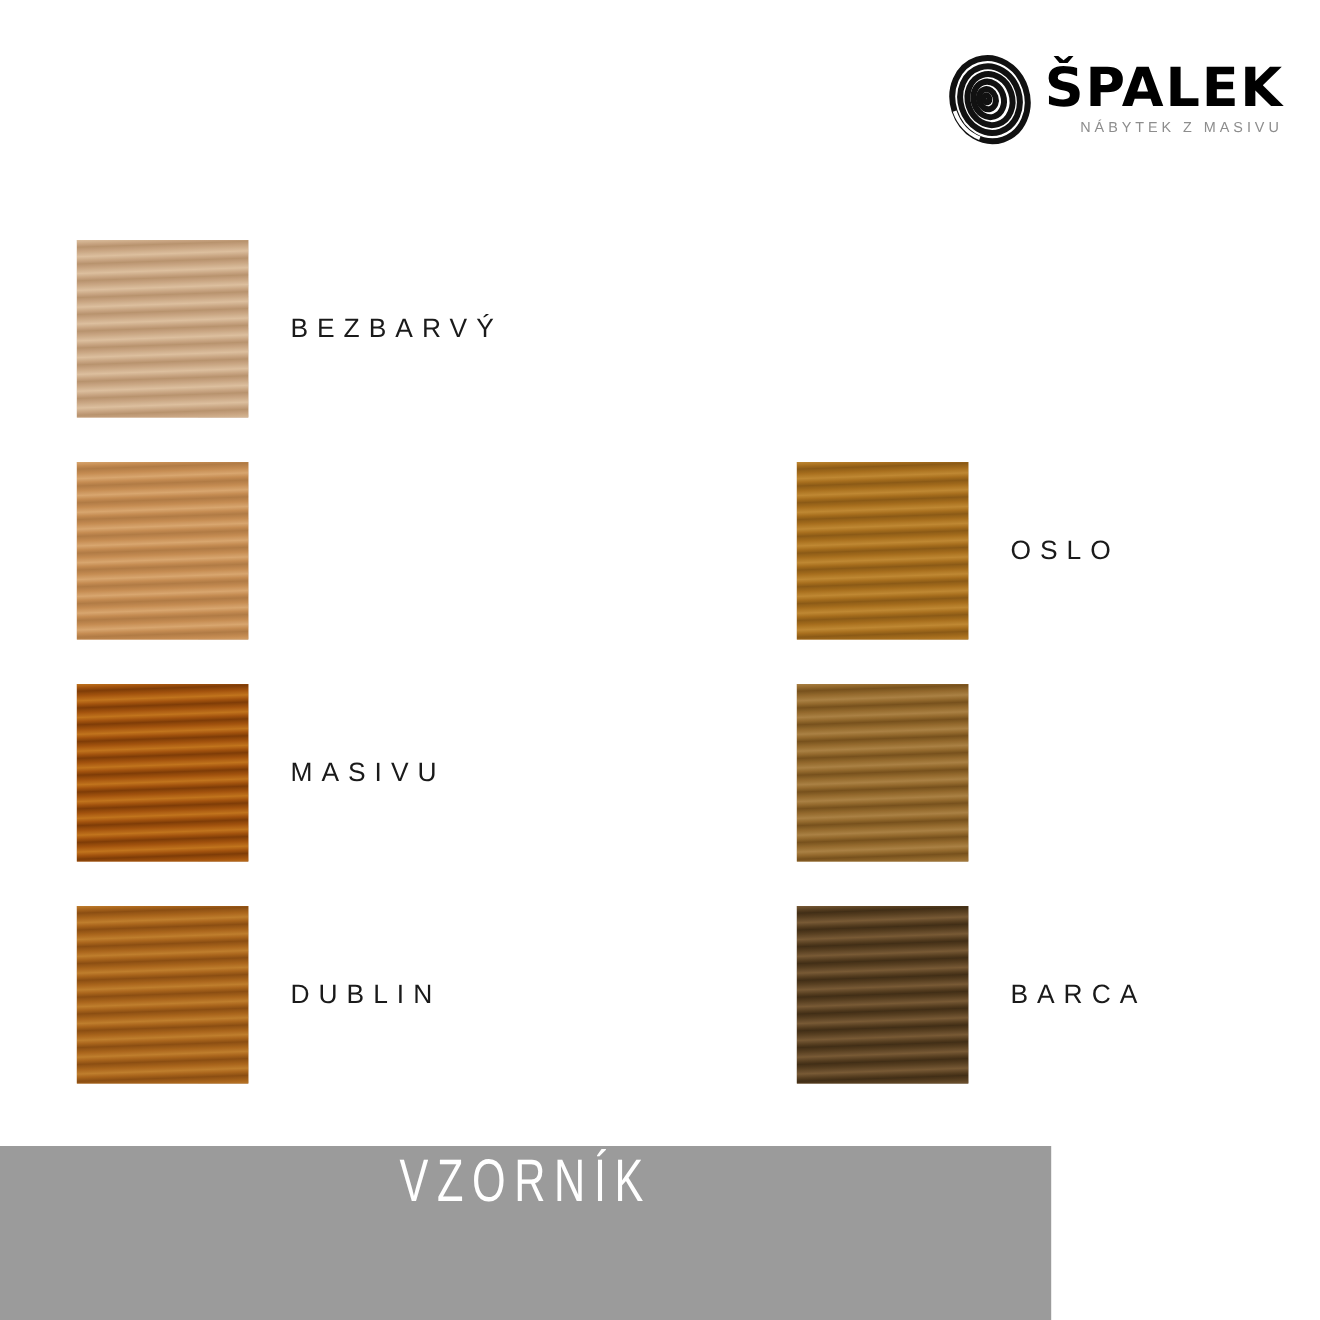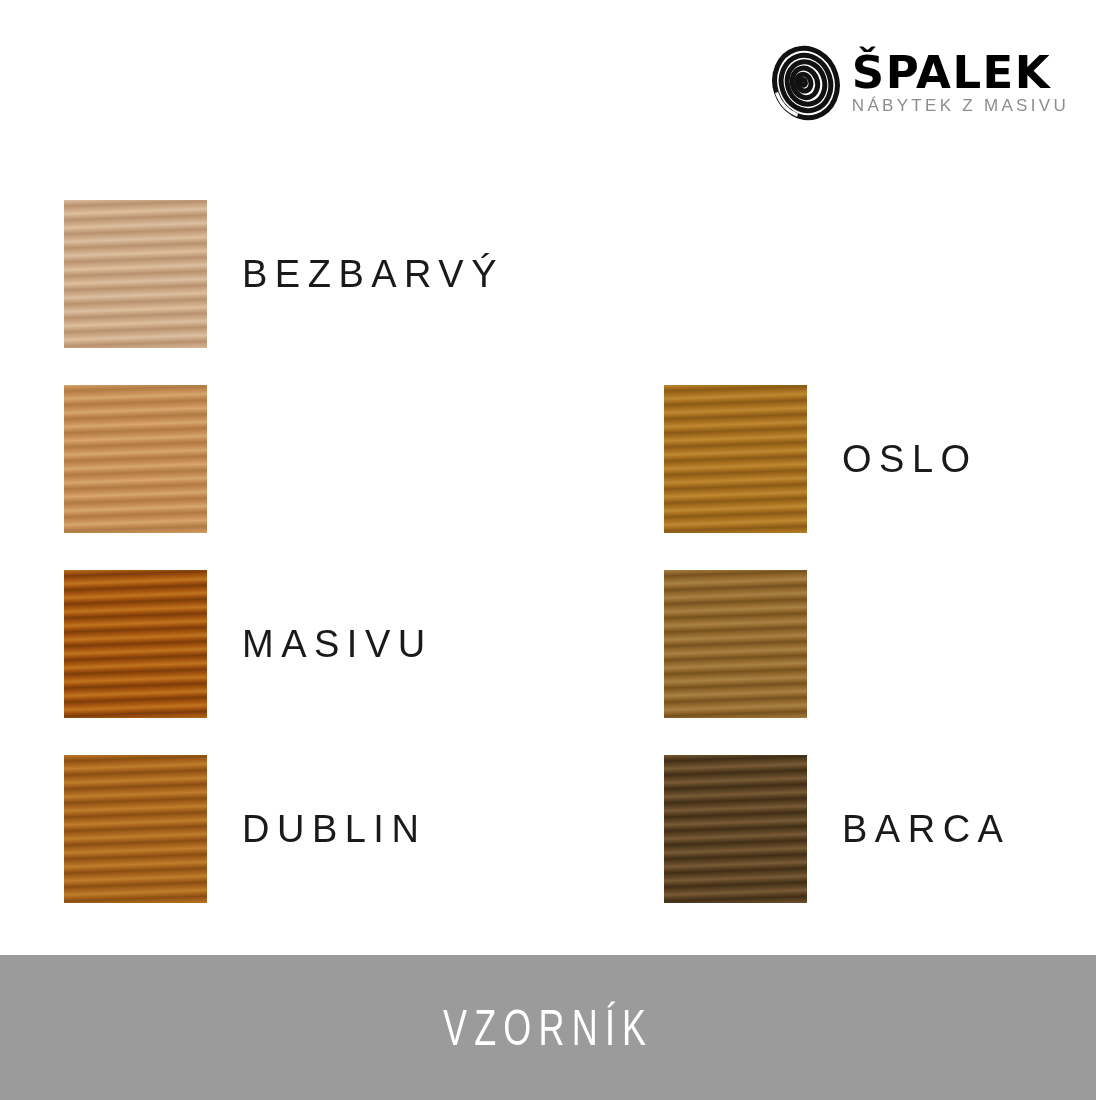--- a/index.html
+++ b/index.html
@@ -40,21 +40,21 @@
     font-family: "DejaVu Sans", sans-serif;
     font-weight: 700;
     font-size: 45px;
     line-height: 46px;
     letter-spacing: 1.5px;
     color: #000000;
   }
   .logo-tagline {
     font-family: "Liberation Sans", sans-serif;
     font-weight: 400;
-    font-size: 17px;
+    font-size: 12px;
     line-height: 14px;
     letter-spacing: 3.3px;
     color: #8d8d8d;
     margin-top: 3px;
     text-align: right;
     padding-right: 1px;
   }
 
   
   .grid {
@@ -83,37 +83,36 @@
     position: relative;
     overflow: hidden;
   }
   .swatch .grain {
     position: absolute;
     inset: 0;
   }
   .swatch-label {
     font-family: "Liberation Sans", sans-serif;
     font-weight: 300;
-    font-size: 38px;
+    font-size: 22px;
     letter-spacing: 7.5px;
     color: #1a1a1a;
     white-space: nowrap;
     margin-left: 35px;
   }
 
   
   .footer {
     position: absolute;
     left: 0;
     bottom: 0;
-    width: 1096px;
+    width: 876px;
     height: 145px;
     background: #9b9b9b;
     display: flex;
-    align-items: center;
     justify-content: center;
   }
   .footer-title {
     font-family: "Liberation Sans Narrow", "Liberation Sans", sans-serif;
     font-weight: 400;
     font-size: 50px;
     letter-spacing: 10px;
     color: #ffffff;
     transform: scaleX(0.72);
     transform-origin: center;

